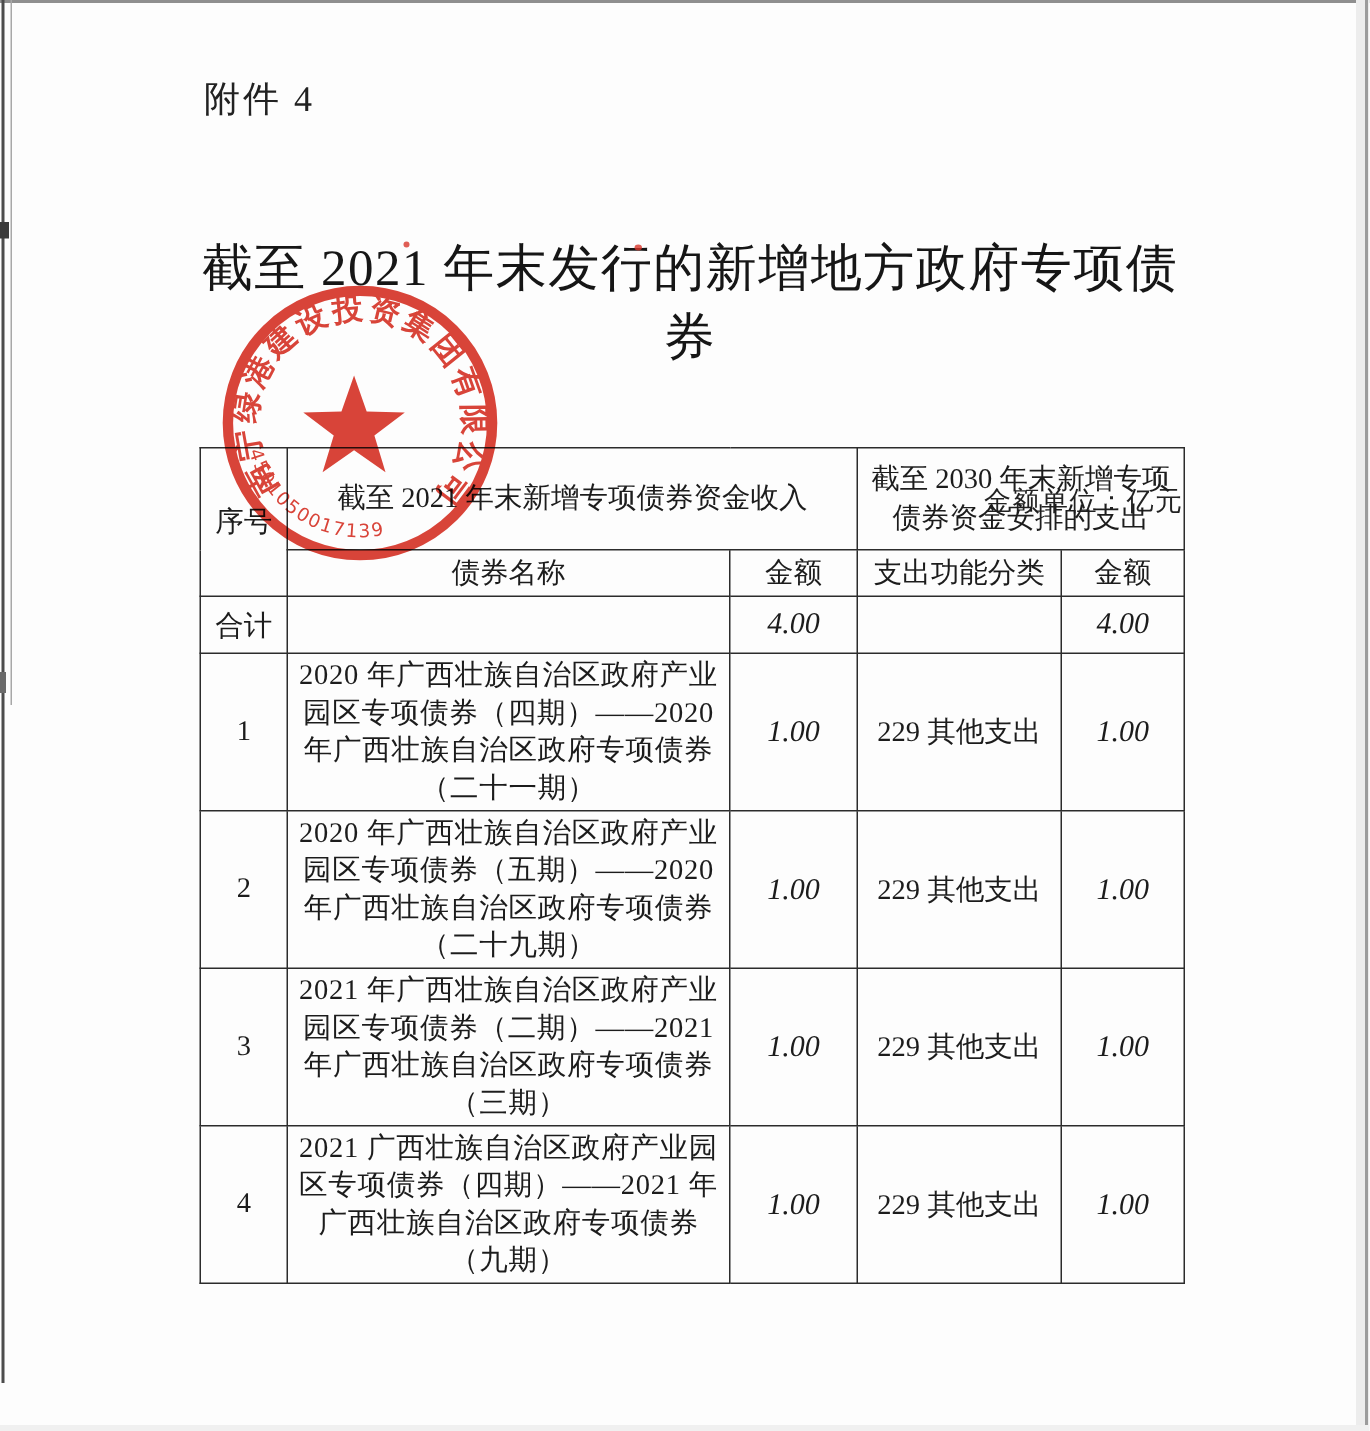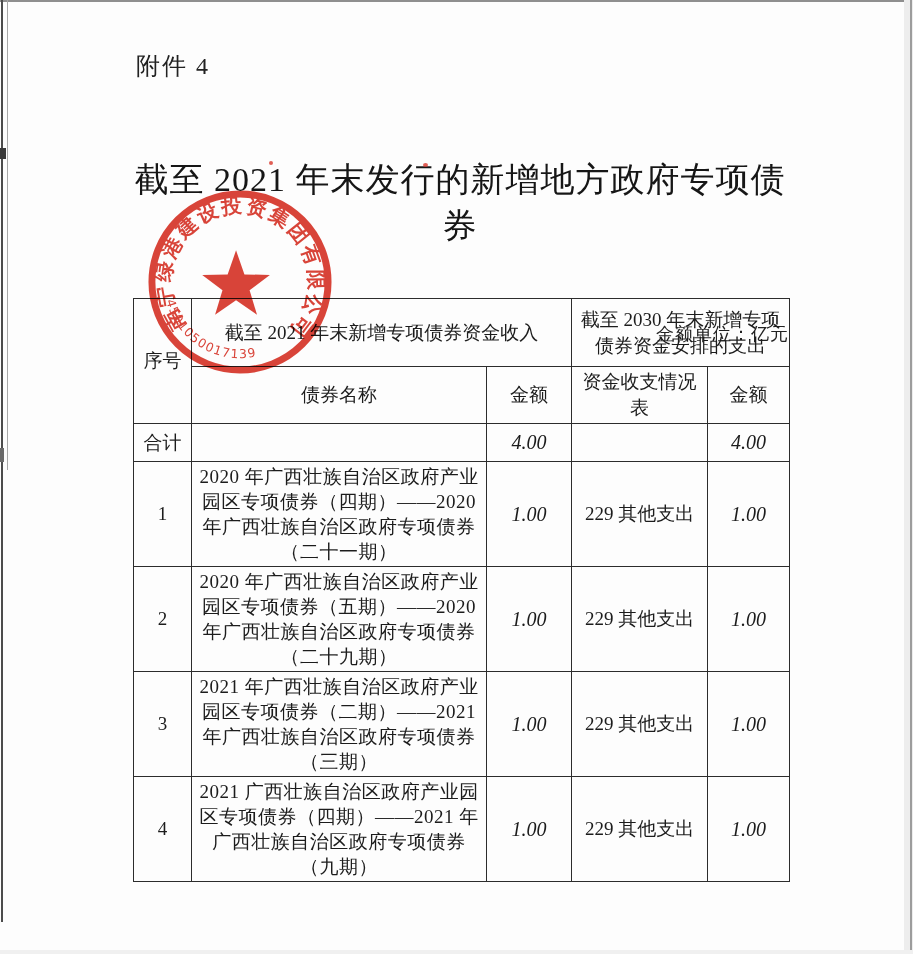--- a/index.html
+++ b/index.html
@@ -97,21 +97,21 @@
   </colgroup>
   <tbody>
     <tr class="h1">
       <td rowspan="2">序号</td>
       <td colspan="2" class="grp">截至 2021 年末新增专项债券资金收入</td>
       <td colspan="2" class="grp">截至 2030 年末新增专项债券资金安排的支出</td>
     </tr>
     <tr class="h2">
       <td>债券名称</td>
       <td>金额</td>
-      <td>资金收支情况表</td>
+      <td>支出功能分类</td>
       <td>金额</td>
     </tr>
     <tr class="total">
       <td>合计</td>
       <td></td>
       <td class="num">4.00</td>
       <td></td>
       <td class="num">4.00</td>
     </tr>
     <tr class="r1">

